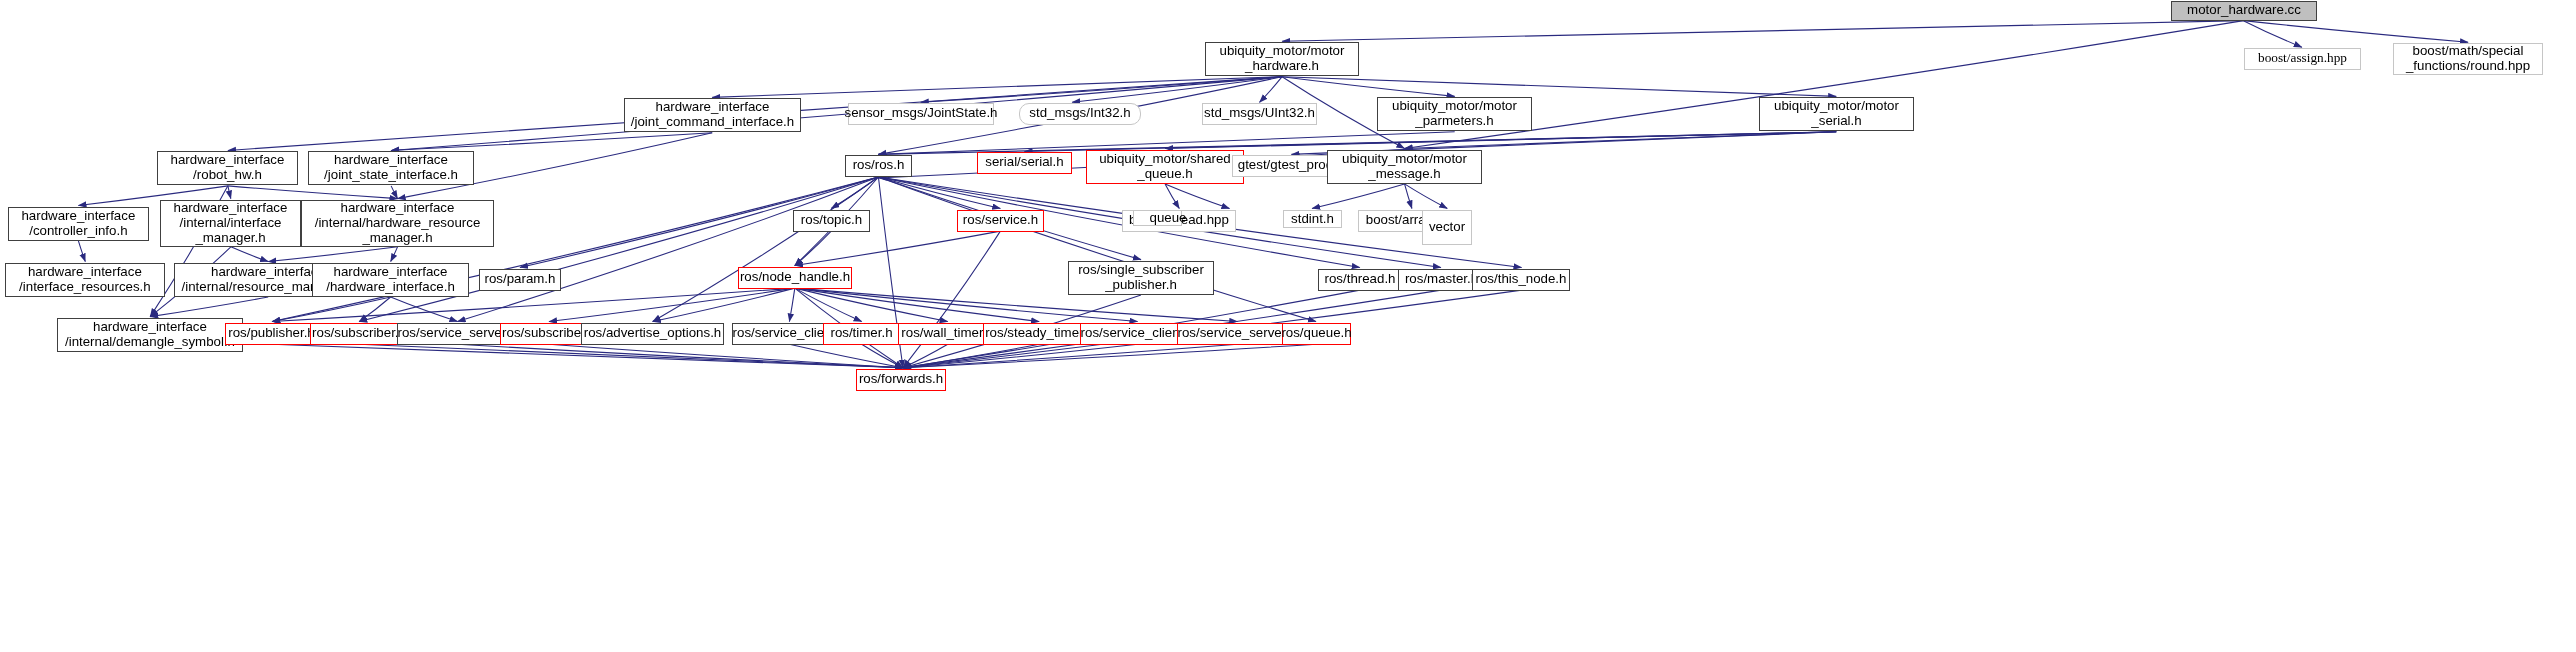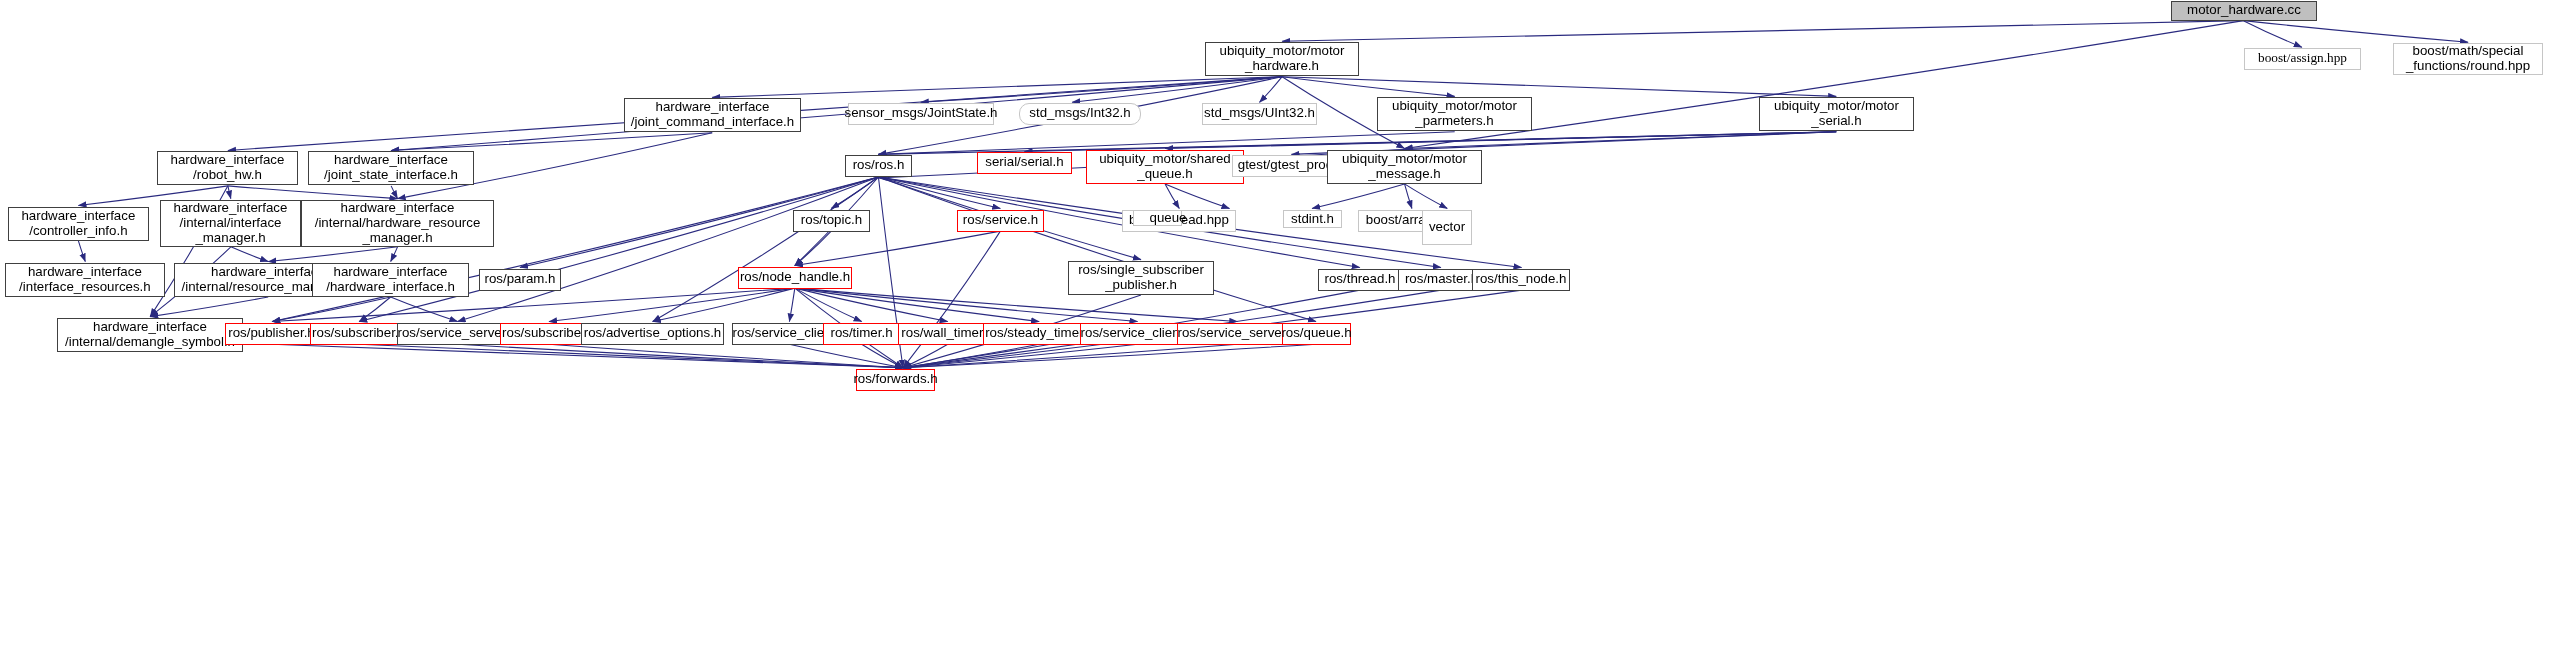--- a/index.html
+++ b/index.html
@@ -201,16 +201,16 @@
       <div class="node black" style="left: 397px; top: 323px; width: 120px; height: 21.6px;">ros/service_server.h</div>
       <div class="node red" style="left: 500px; top: 323px; width: 98px; height: 21.6px;">ros/subscriber.h</div>
       <div class="node black" style="left: 581px; top: 323px; width: 143px; height: 21.6px;">ros/advertise_options.h</div>
       <div class="node black" style="left: 732px; top: 323px; width: 115px; height: 21.6px;">ros/service_client.h</div>
       <div class="node red" style="left: 823px; top: 323px; width: 77px; height: 21.6px;">ros/timer.h</div>
       <div class="node red" style="left: 898px; top: 323px; width: 99px; height: 21.6px;">ros/wall_timer.h</div>
       <div class="node red" style="left: 983px; top: 323px; width: 113px; height: 21.6px;">ros/steady_timer.h</div>
       <div class="node red" style="left: 1080px; top: 323px; width: 115px; height: 21.6px;">ros/service_client.h</div>
       <div class="node red" style="left: 1177px; top: 323px; width: 120px; height: 21.6px;">ros/service_server.h</div>
       <div class="node red" style="left: 1282px; top: 323px; width: 69px; height: 21.6px;">ros/queue.h</div>
-      <div class="node red" style="left: 856px; top: 369px; width: 79px; height: 21.6px;">ros/forwards.h</div>
+      <div class="node red" style="left: 856px; top: 369px; width: 90px; height: 21.6px;">ros/forwards.h</div>
     </div>
 </div>
 
 
 </body></html>

